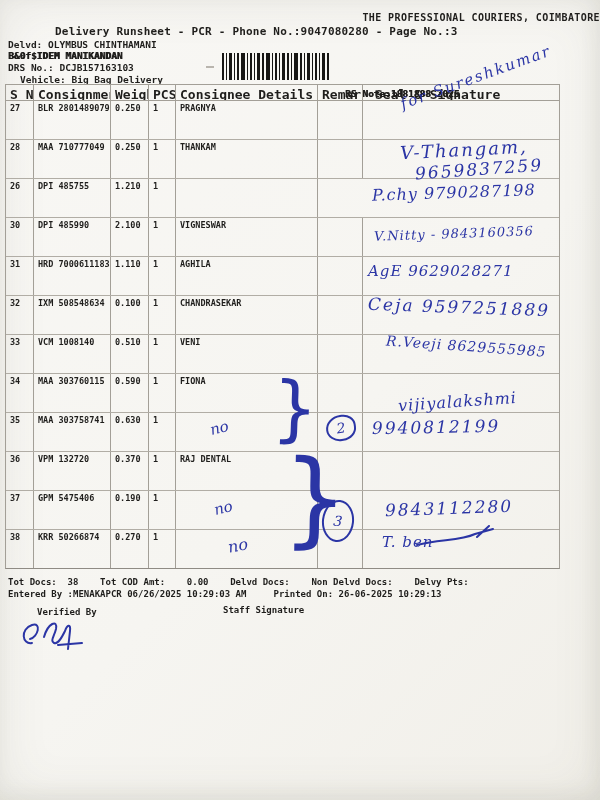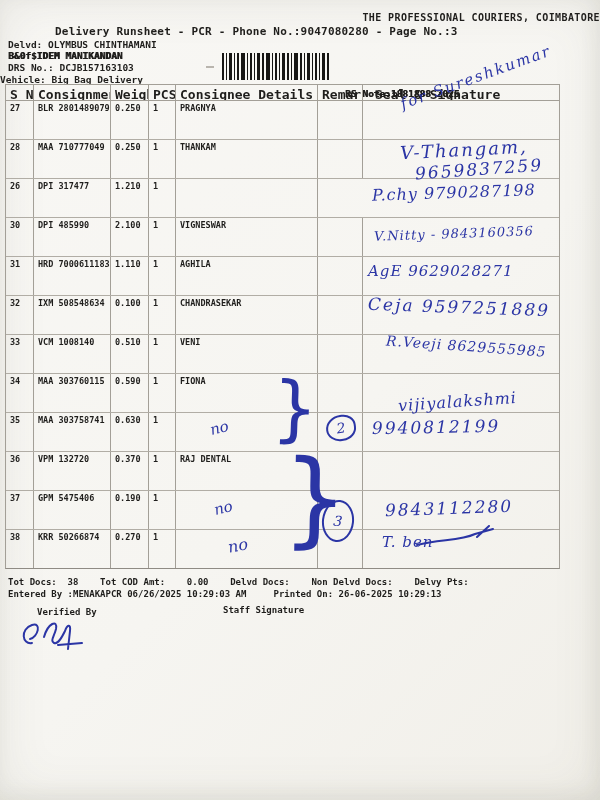--- a/index.html
+++ b/index.html
@@ -9,21 +9,21 @@
     box-shadow:inset 0 0 50px rgba(90,85,70,0.10), inset -4px -6px 18px rgba(90,85,70,0.08);
     font-family:"DejaVu Sans Mono","Liberation Mono",monospace;
     color:#1f1e1c;
   }
   .print{position:absolute;font-weight:bold;white-space:pre;}
   .t-company{top:12px;left:120px;width:480px;text-align:right;font-size:10px;letter-spacing:.4px;}
   .t-subtitle{top:25px;left:55px;font-size:11px;letter-spacing:.2px;}
   .t-route{top:39px;left:8px;font-size:9.5px;}
   .t-staff{top:50px;left:8px;font-size:9.5px;text-shadow:.7px 0 0 #1f1e1c;}
   .t-drs{top:62px;left:8px;font-size:9.5px;}
-  .t-vehicle{top:74px;left:0;font-size:9.5px;}
+  .t-vehicle{top:74px;left:20px;font-size:9.5px;}
   .t-rsnote{top:56px;left:345px;font-size:9.5px;text-shadow:.6px 0 0 #1f1e1c;margin-top:32px;}
   .barcode{position:absolute;top:53px;left:222px;}
   .barcode-dash{position:absolute;top:66px;left:206px;width:8px;height:2px;background:#b9b5ae;}
 
   .sheet-table{position:absolute;top:84px;left:5px;width:553px;border:1px solid #a39f97;border-bottom:1px solid #8f8b84;}
   .trow{display:grid;grid-template-columns:28px 77px 38px 27px 142px 45px 195px;}
   .trow.head{height:15px;border-bottom:1px solid #a39f97;}
   .trow.body{height:38px;border-bottom:1px solid #b1ada5;}
   .trow.body:last-child{border-bottom:none;}
   .tcell{border-right:1px solid #a39f97;padding:2px 3px 0 4px;font-weight:bold;font-size:8.5px;overflow:hidden;white-space:nowrap;}
@@ -131,21 +131,21 @@
       <div class="tcell">28</div>
       <div class="tcell">MAA 710777049</div>
       <div class="tcell">0.250</div>
       <div class="tcell">1</div>
       <div class="tcell">THANKAM</div>
       <div class="tcell"></div>
       <div class="tcell"></div>
     </div>
     <div class="trow body">
       <div class="tcell">26</div>
-      <div class="tcell">DPI 317477</div>
+      <div class="tcell">DPI 485755</div>
       <div class="tcell">1.210</div>
       <div class="tcell">1</div>
       <div class="tcell"></div>
       <div class="tcell"></div>
     </div>
     <div class="trow body">
       <div class="tcell">30</div>
       <div class="tcell">DPI 485990</div>
       <div class="tcell">2.100</div>
       <div class="tcell">1</div>

